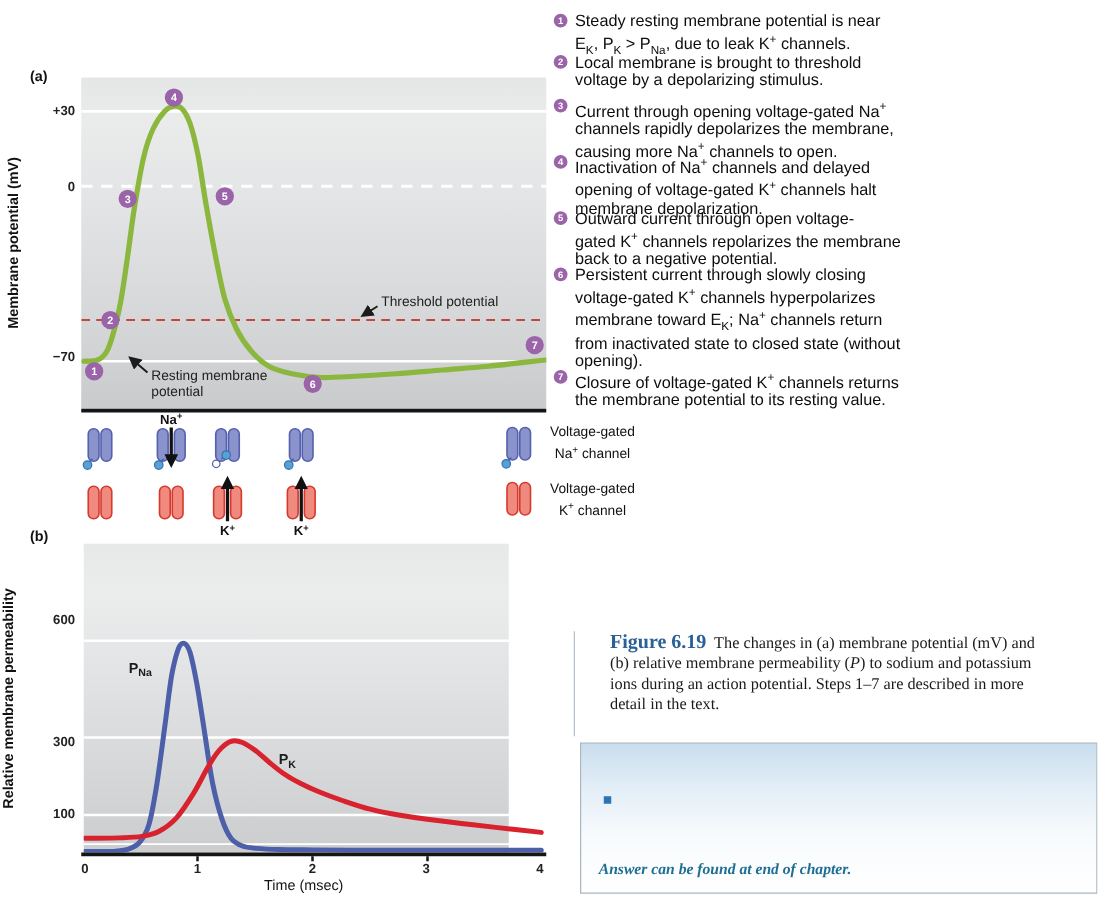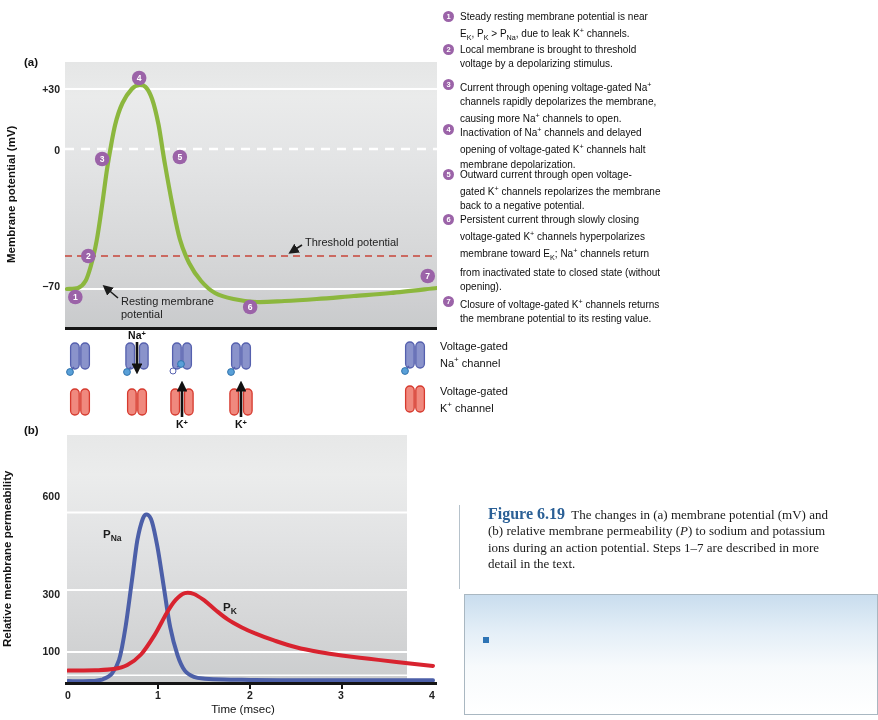--- a/index.html
+++ b/index.html
@@ -20,28 +20,28 @@
       background:linear-gradient(180deg,#e7e8e8 0%,#ebecec 16%,#e2e3e4 42%,#d9dadb 66%,#d2d3d4 84%,#cbcdce 100%);text-align:right;}
   #graph-a svg,#graph-b svg{position:absolute;left:0;top:0;}
 
   .chart-note{position:absolute;font-size:11px;color:#222;line-height:12.5px;white-space:nowrap;}
   .marker-num{font-size:8.6px;font-weight:bold;fill:#ffffff;font-family:"Liberation Sans",sans-serif;}
   .curve-label{font-size:11.5px;font-weight:600;fill:#1c1c1c;font-family:"Liberation Sans",sans-serif;}
   .curve-sub{font-size:8.5px;}
   .ion-label{font-size:10.5px;font-weight:bold;fill:#111;font-family:"Liberation Sans",sans-serif;}
   .ion-sup{font-size:7.5px;}
 
-  .legend-text{position:absolute;font-size:11px;line-height:13px;color:#111;}
+  .legend-text{position:absolute;font-size:11px;line-height:13px;color:#111;text-align:center;}
   .legend-text sup{font-size:8px;}
 
   #steps-list{position:absolute;left:0;top:0;width:878px;height:340px;}
   .step-item{position:absolute;left:443px;display:flex;gap:6px;align-items:flex-start;}
   .step-circle{flex:none;width:11px;height:11px;border-radius:50%;background:#9b63a8;
       color:#fff;font-size:7.5px;font-weight:bold;text-align:center;line-height:11.5px;margin-top:1px;}
-  .step-text{width:312px;font-size:10px;line-height:14px;color:#0d0d0d;}
+  .step-text{width:312px;font-size:13px;line-height:14px;color:#0d0d0d;}
   .step-text sub{font-size:0.72em;}
   .step-text sup{font-size:0.72em;}
 
   #caption-rule{position:absolute;left:459px;top:505px;width:1px;height:84px;background:#b6c2cb;}
   #caption{position:absolute;left:476px;top:506px;width:406px;
       font-family:"Liberation Serif",serif;font-size:13px;line-height:16.4px;color:#1a1a1a;margin-left:12px;}
   #caption .fig-num{font-size:16px;font-weight:bold;color:#2b6096;}
 
   #inquiry-box{position:absolute;left:464px;top:594px;width:412px;height:119px;
       border:1px solid #a9b7c1;
@@ -222,17 +222,18 @@
       <div class="step-circle">7</div>
       <div class="step-text">Closure of voltage-gated K<sup>+</sup> channels returns<br>the membrane potential to its resting value.</div>
     </div>
   </div>
 
 <div id="caption-rule"></div>
 <div id="caption"><span class="fig-num">Figure 6.19</span>  The changes in (a) membrane potential (mV) and<br>(b) relative membrane permeability (<i>P</i>) to sodium and potassium<br>ions during an action potential. Steps 1–7 are described in more<br>detail in the text.</div>
 
 <div id="inquiry-box">
   <div id="inquiry-bullet"></div>
+  <div id="inquiry-answer">Answer can be found at end of chapter.</div>
 </div>
 
 <div class="tickmark" style="left: 157px; top: 685px;"></div>
 <div class="tickmark" style="left: 249px; top: 685px;"></div>
 <div class="tickmark" style="left: 341px; top: 685px;"></div>
 
 </body></html>

